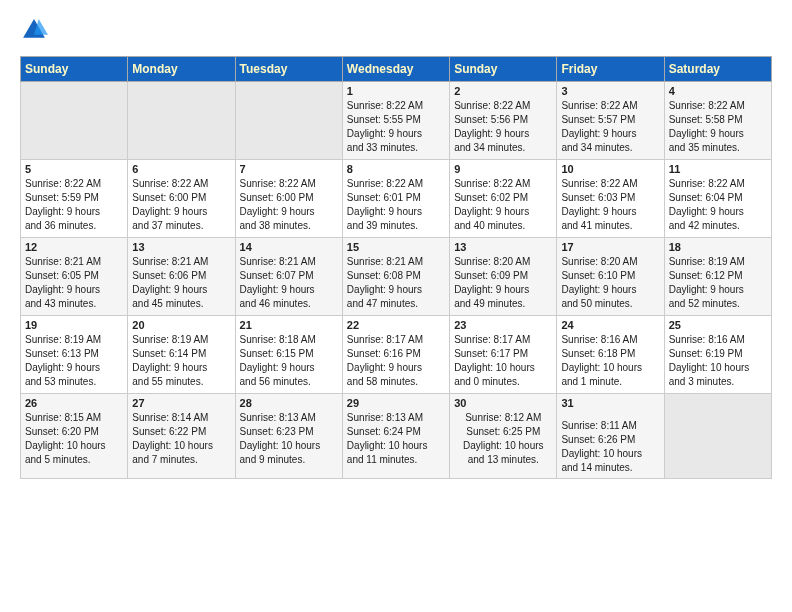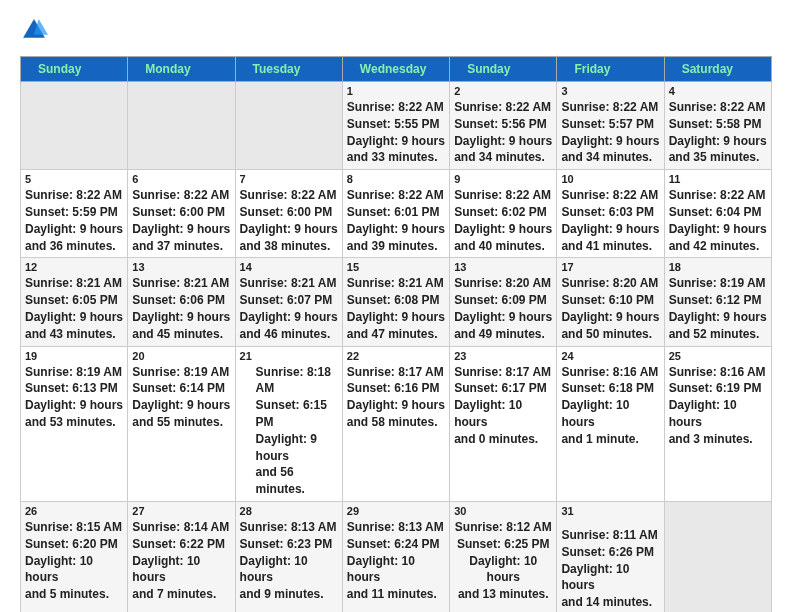--- a/index.html
+++ b/index.html
@@ -48,24 +48,24 @@
       font-size: 14px;
       color: #444;
     }
     table {
       width: 100%;
       border-collapse: collapse;
       table-layout: fixed;
     }
     thead tr th {
       background-color: #1565c0;
-      color: #86efac;
+      color: #fef9c3;
       font-size: 12px;
       font-weight: bold;
-      padding: 5px 17px;
+      padding: 5px 4px;
       text-align: left;
       border: 1px solid #aaa;
     }
     tbody tr td {
       border: 1px solid #ccc;
       vertical-align: top;
       padding: 3px 4px;
       height: 78px;
       background: #fff;
       font-size: 10px;
@@ -73,24 +73,23 @@
     }
     tbody tr:nth-child(odd) td {
       background: #f5f5f5;
     }
     .day-number {
       font-weight: bold;
       font-size: 11px;
       margin-bottom: 2px;
     }
     .day-info {
-      font-size: 12px;
+      font-size: 10px;
       line-height: 1.4;
       color: #222;
-      font-weight: bold;
     }
     .empty-cell {
       background: #e8e8e8 !important;
     }
   </style>
 </head>
 <body>
 
 <div class="container">
   <div class="header">
@@ -268,21 +267,21 @@
           </td>
           <td>
             <div class="day-number">20</div>
             <div class="day-info" style="white-space: pre-line;">Sunrise: 8:19 AM
 Sunset: 6:14 PM
 Daylight: 9 hours
 and 55 minutes.</div>
           </td>
           <td>
             <div class="day-number">21</div>
-            <div class="day-info" style="white-space: pre-line; margin-left: 16px;">Sunrise: 8:18 AM
+            <div class="day-info" style="white-space: pre-line;">Sunrise: 8:18 AM
 Sunset: 6:15 PM
 Daylight: 9 hours
 and 56 minutes.</div>
           </td>
           <td>
             <div class="day-number">22</div>
             <div class="day-info" style="white-space: pre-line;">Sunrise: 8:17 AM
 Sunset: 6:16 PM
 Daylight: 9 hours
 and 58 minutes.</div>

